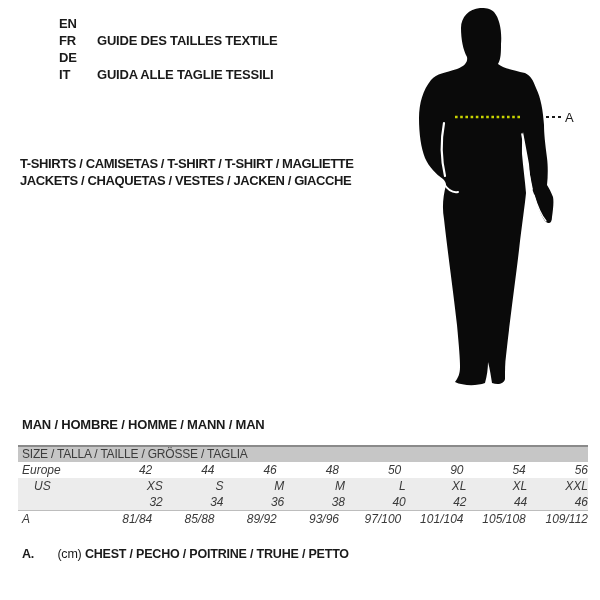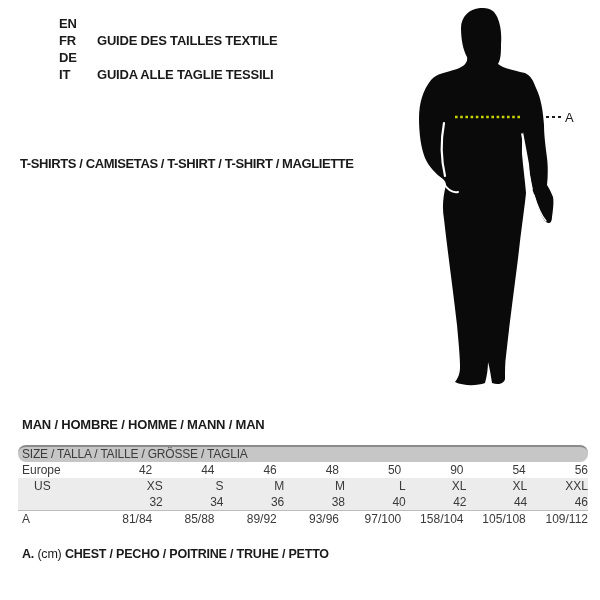--- a/index.html
+++ b/index.html
@@ -18,31 +18,31 @@
   
   .figure { position:absolute; left:398px; top:5px; width:180px; height:385px; }
   .figure svg { display:block; width:100%; height:100%; }
   .figure text { font-family:"Liberation Sans", sans-serif; font-size:13px; fill:#1a1a1a; }
 
   
   .gender-heading { position:absolute; left:22px; top:417px; font-size:13px; font-weight:bold; color:#1a1a1a; letter-spacing:-0.2px; }
 
   
   .size-table { position:absolute; left:18px; top:445px; width:570px; font-size:12px; color:#3a3a3a; }
-  .st-header { background:#c6c6c6; border-top:2px solid #8a8a8a; height:17px; line-height:15px; padding-left:4px; color:#3c3c3c; letter-spacing:-0.2px;border-radius:8px; }
-  .st-row { display:flex; height:16px; line-height:16px; }
+  .st-header { background:#c6c6c6; border-top:2px solid #8a8a8a; height:17px; line-height:15px; padding-left:4px; color:#3c3c3c; letter-spacing:-0.2px; }
+  .st-row { display:flex; height:16px; line-height:16px;font-style:italic; }
   .st-row.shade { background:#ececec;padding-left:12px; }
   .st-row.divided { border-top:1px solid #bdbdbd; height:18px; line-height:17px; }
   .st-label { flex:0 0 72px; padding-left:4px; }
   .st-cell { flex:1 1 0; text-align:right; }
 
   
   .footnote { position:absolute; left:22px; top:547px; font-size:12.5px; color:#1a1a1a; letter-spacing:-0.2px; }
   .fn-bold { font-weight:bold; }
-  .fn-normal { font-weight:normal; }
+  .fn-normal { font-weight:normal;margin-left:20px; }
 </style>
 </head>
 <body>
 
 <div class="page">
 
   <div class="lang-list">
     <div class="lang-row">
       <span class="lang-code">EN</span>
     </div>
@@ -54,20 +54,21 @@
       <span class="lang-code">DE</span>
     </div>
     <div class="lang-row">
       <span class="lang-code">IT</span>
       <span class="lang-title">GUIDA ALLE TAGLIE TESSILI</span>
     </div>
   </div>
 
   <div class="categories">
     <div class="cat-line">T-SHIRTS / CAMISETAS / T-SHIRT / T-SHIRT / MAGLIETTE</div>
+    <div class="cat-line">JACKETS / CHAQUETAS / VESTES / JACKEN / GIACCHE</div>
   </div>
 
   <div class="figure">
     <svg viewBox="0 0 180 385">
       <path fill="#0a0a0a" d="
         M 82,3
         C 71,4 63,12 63,23
         C 63,34 65,45 69,52
         C 70,57 67,61 59,64
         C 47,68 39,68 33,75
@@ -153,21 +154,21 @@
       <span class="st-cell">46</span>
     </div>
 
     <div class="st-row divided">
       <span class="st-label">A</span>
       <span class="st-cell">81/84</span>
       <span class="st-cell">85/88</span>
       <span class="st-cell">89/92</span>
       <span class="st-cell">93/96</span>
       <span class="st-cell">97/100</span>
-      <span class="st-cell">158/104</span>
+      <span class="st-cell">101/104</span>
       <span class="st-cell">105/108</span>
       <span class="st-cell">109/112</span>
     </div>
   </div>
 
   <div class="footnote">
     <span class="fn-bold">A.</span>
     <span class="fn-normal">(cm)</span>
     <span class="fn-bold">CHEST / PECHO / POITRINE / TRUHE / PETTO</span>
   </div>

